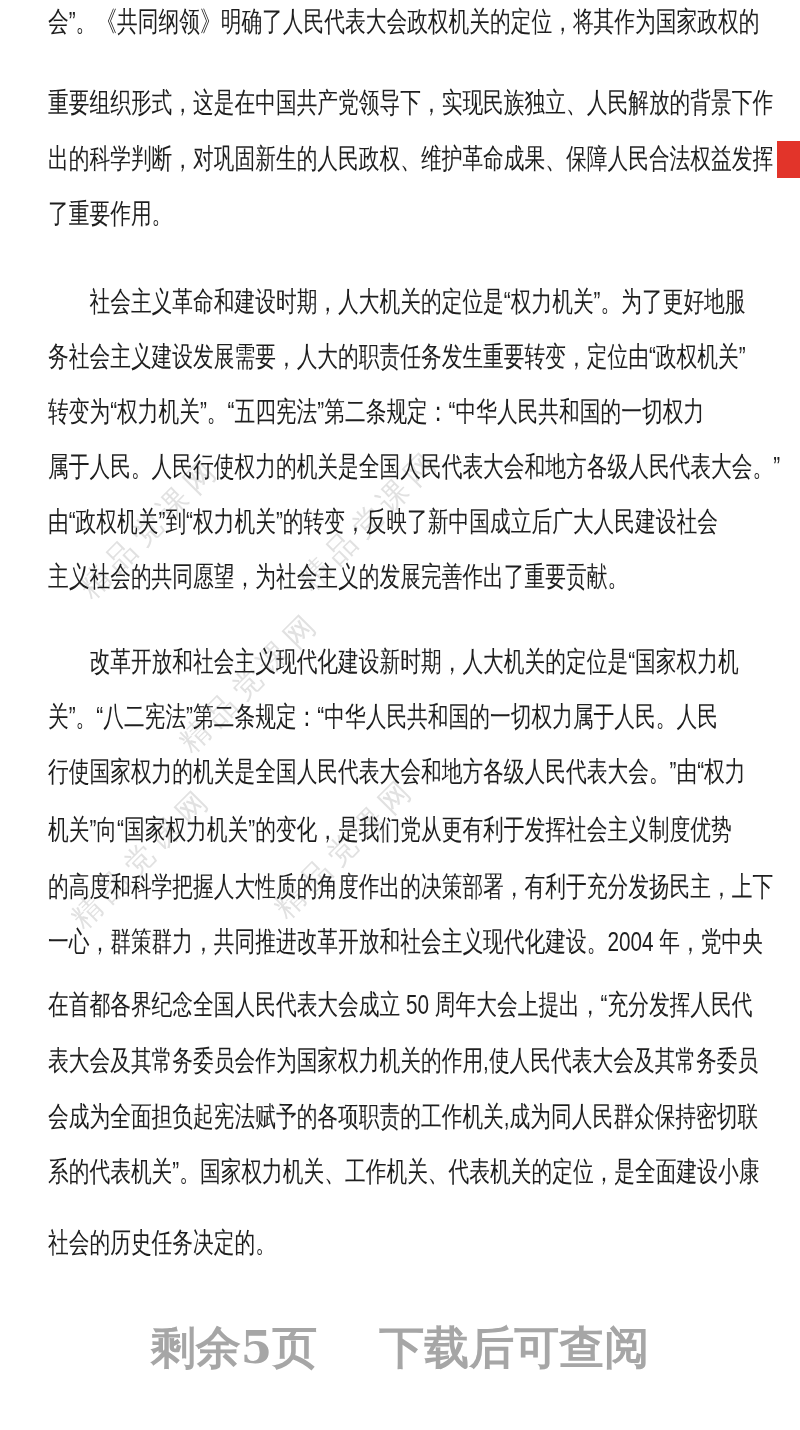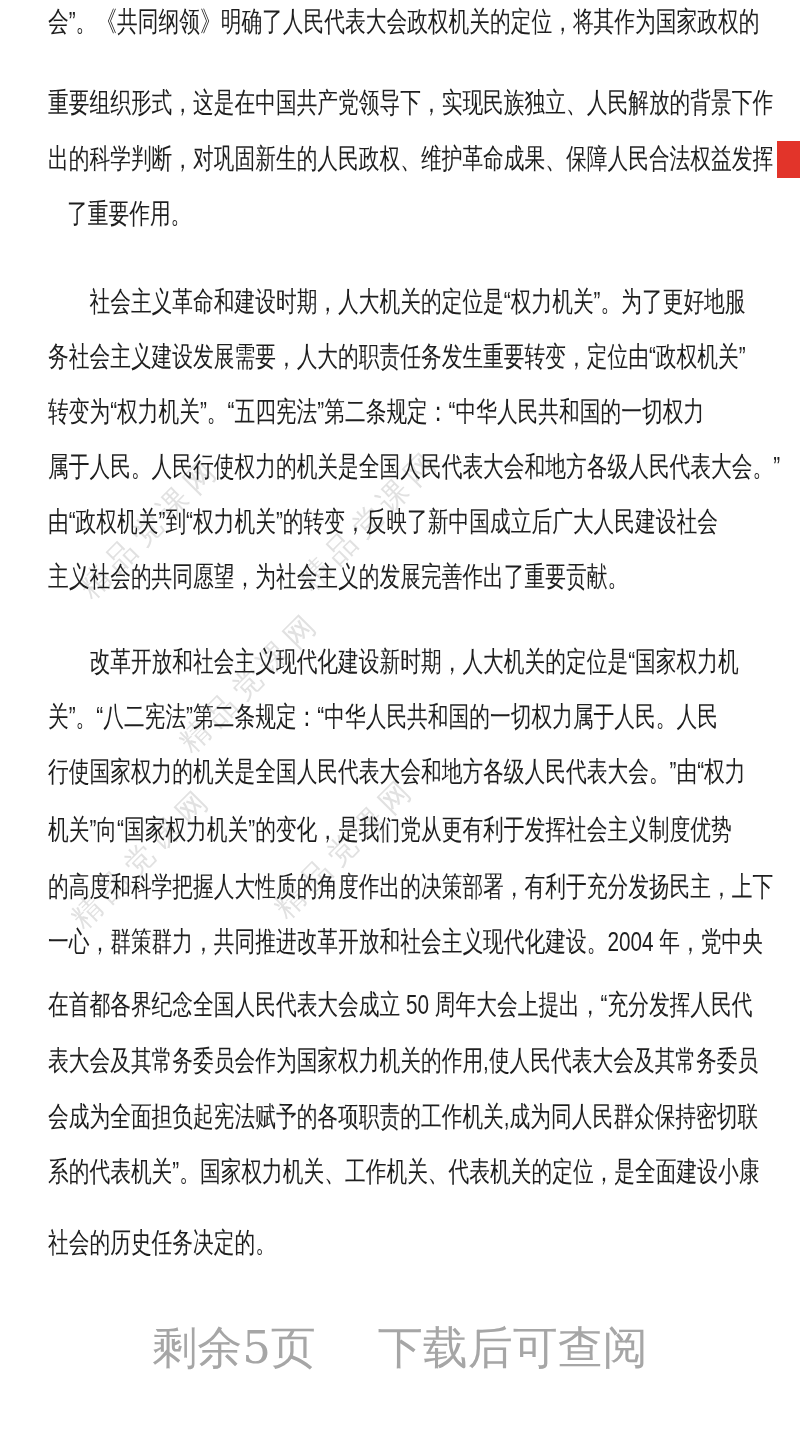--- a/index.html
+++ b/index.html
@@ -49,21 +49,21 @@
     width: 23px; height: 37px;
     background: #e2342a;
   }
   
   #footer {
     position: absolute;
     left: 0; top: 1322px;
     width: 800px;
     text-align: center;
     font-family: "DejaVu Serif", "Liberation Serif", serif;
-    font-weight: 400;
+    font-weight: 700;
     font-size: 45px;
     line-height: 52px;
     color: #a6a6a6;
     white-space: nowrap;
   }
   #footer .gap { display: inline-block; width: 62px; }
 </style>
 </head>
 <body>
 
@@ -74,21 +74,21 @@
       <span class="wm" style="left: 370px; top: 520px;">精品党课网</span>
       <span class="wm" style="left: 250px; top: 682px;">精品党课网</span>
       <span class="wm" style="left: 142px; top: 858px;">精品党课网</span>
       <span class="wm" style="left: 345px; top: 848px;">精品党课网</span>
     </div>
 
   <div id="text-layer">
       <div class="line" style="top: 5px;"><span>会”。《共同纲领》明确了人民代表大会政权机关的定位，将其作为国家政权的</span></div>
       <div class="line" style="top: 86px;"><span>重要组织形式，这是在中国共产党领导下，实现民族独立、人民解放的背景下作</span></div>
       <div class="line" style="top: 142px;"><span>出的科学判断，对巩固新生的人民政权、维护革命成果、保障人民合法权益发挥</span></div>
-      <div class="line" style="top: 197px; margin-left: 19px;"><span>了重要作用。</span></div>
+      <div class="line" style="top: 197px;"><span>了重要作用。</span></div>
       <div class="line" style="top: 285px;"><span>　　社会主义革命和建设时期，人大机关的定位是“权力机关”。为了更好地服</span></div>
       <div class="line" style="top: 340px;"><span>务社会主义建设发展需要，人大的职责任务发生重要转变，定位由“政权机关”</span></div>
       <div class="line" style="top: 395px;"><span>转变为“权力机关”。“五四宪法”第二条规定：“中华人民共和国的一切权力</span></div>
       <div class="line" style="top: 450px;"><span>属于人民。人民行使权力的机关是全国人民代表大会和地方各级人民代表大会。”</span></div>
       <div class="line" style="top: 505px;"><span>由“政权机关”到“权力机关”的转变，反映了新中国成立后广大人民建设社会</span></div>
       <div class="line" style="top: 560px;"><span>主义社会的共同愿望，为社会主义的发展完善作出了重要贡献。</span></div>
       <div class="line" style="top: 645px;"><span>　　改革开放和社会主义现代化建设新时期，人大机关的定位是“国家权力机</span></div>
       <div class="line" style="top: 700px;"><span>关”。“八二宪法”第二条规定：“中华人民共和国的一切权力属于人民。人民</span></div>
       <div class="line" style="top: 755px;"><span>行使国家权力的机关是全国人民代表大会和地方各级人民代表大会。”由“权力</span></div>
       <div class="line" style="top: 813px;"><span>机关”向“国家权力机关”的变化，是我们党从更有利于发挥社会主义制度优势</span></div>

